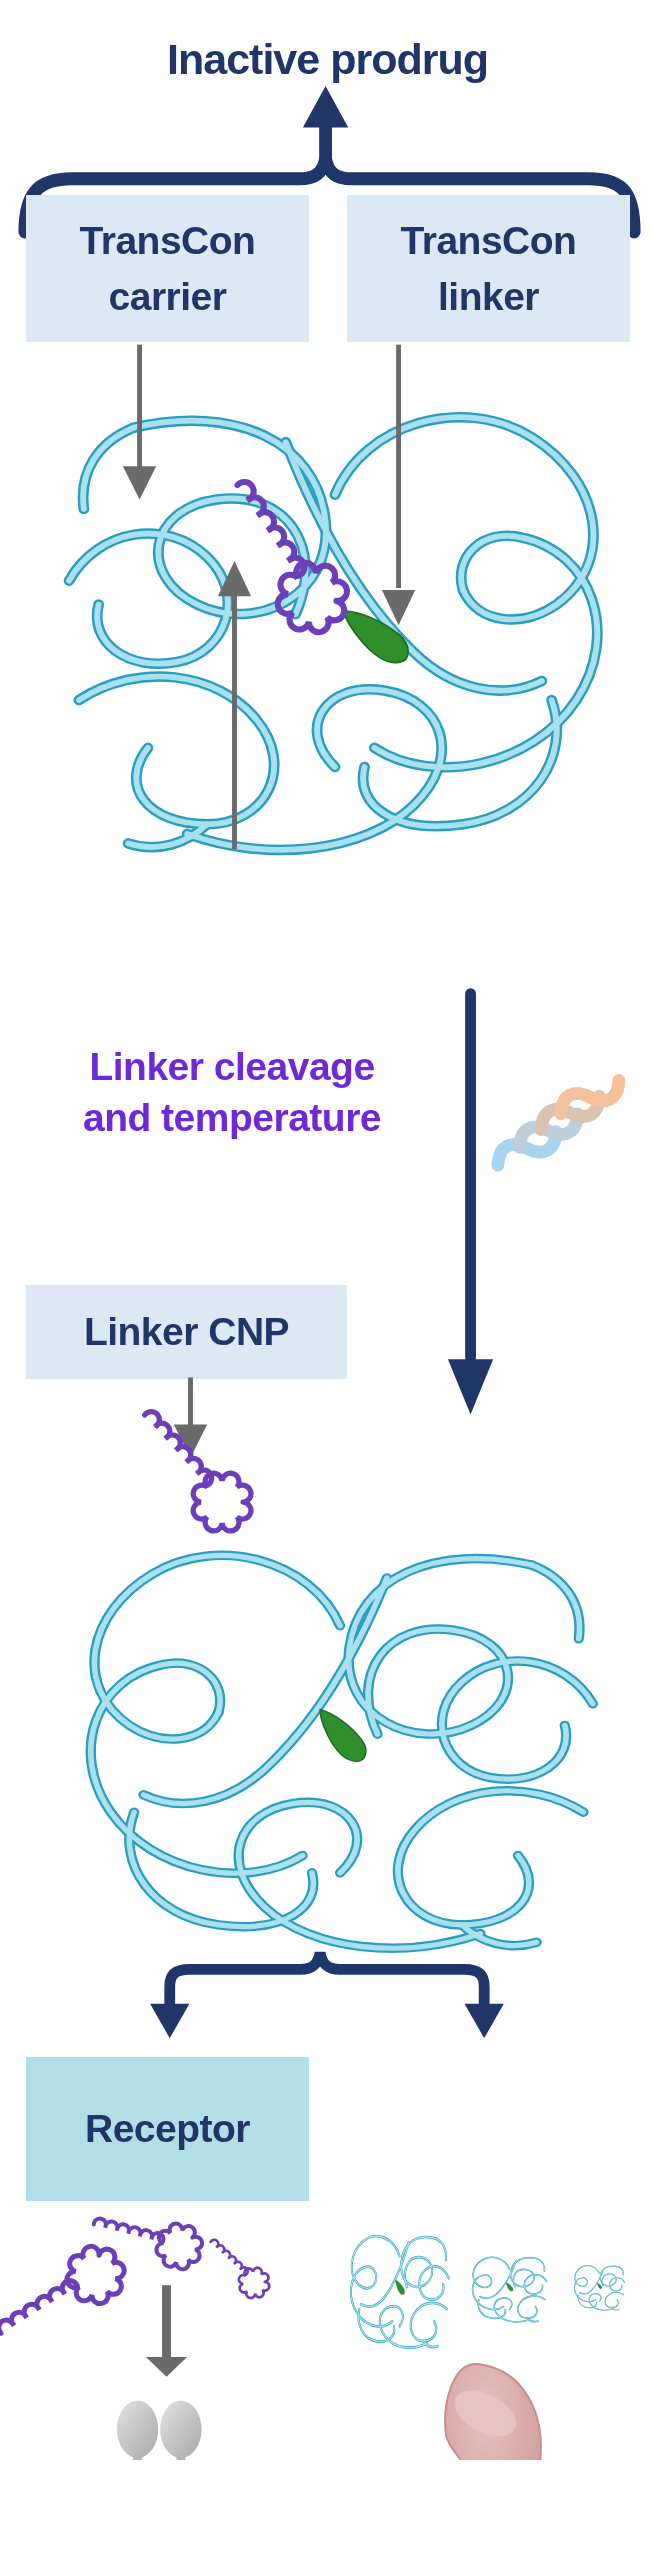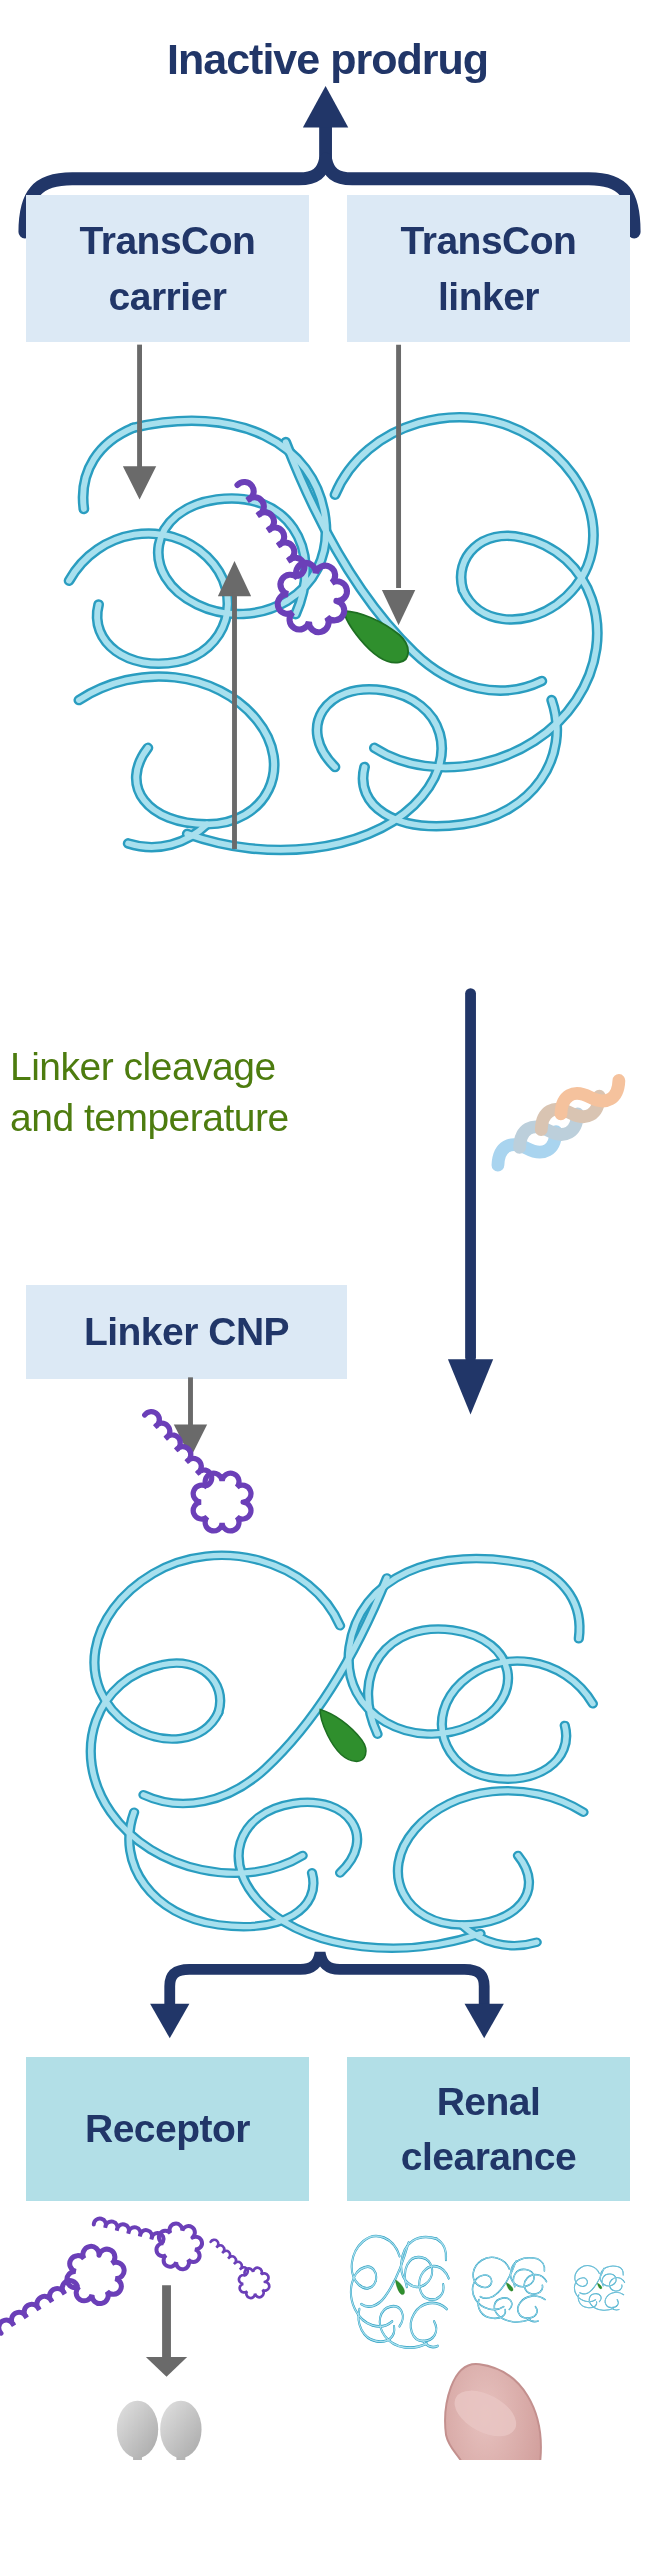--- a/index.html
+++ b/index.html
@@ -6,22 +6,22 @@
   #canvas{position:relative;width:655px;height:2460px;background:#ffffff;overflow:hidden;
           font-family:"Liberation Sans",sans-serif;color:#213668;}
   .abs{position:absolute;}
   .title{left:0;top:35px;width:655px;text-align:center;font-size:43px;font-weight:800;
          letter-spacing:-1px;color:#213668;}
   .box{display:flex;flex-direction:column;justify-content:center;align-items:center;
        font-weight:800;text-align:center;letter-spacing:-0.5px;}
   .label-box{background:#dce9f5;}
   .outcome-box{background:#b2dfe7;}
   .box .ln{display:block;font-size:39px;line-height:1.42;color:#213668;}
-  .cleavage{left:10px;top:1041px;width:444px;text-align:left;font-weight:400;
-            font-size:39px;line-height:51px;letter-spacing:-0.5px;color:#4d7c0f;}
+  .cleavage{left:10px;top:1041px;width:444px;text-align:center;font-weight:700;
+            font-size:39px;line-height:51px;letter-spacing:-0.5px;color:#6d28d9;}
   svg{display:block;overflow:visible;}
   .rEdge{stroke:#2a9dc0;stroke-width:11;fill:none;stroke-linecap:round;}
   .rCore{stroke:#a8e0ee;stroke-width:6;fill:none;stroke-linecap:round;}
   .coilD{stroke:#6b3fb8;stroke-width:6.5;fill:none;stroke-linecap:round;}
   .linkerFill{fill:#2f8f2d;stroke:#1e6f22;stroke-width:1.5;}
   .gline{stroke:#6a6a6a;stroke-width:5;fill:none;}
   .gthick{stroke:#6a6a6a;stroke-width:9;fill:none;}
   .ghead{fill:#6a6a6a;}
   .nstroke{stroke:#213668;stroke-width:13;fill:none;stroke-linecap:round;stroke-linejoin:round;}
   .nline{stroke:#213668;stroke-width:11;fill:none;stroke-linecap:round;}
@@ -151,24 +151,20 @@
 
   <svg class="abs" style="left:128px;top:1937px" width="394" height="113" viewBox="0 0 400 115">
     <path class="nline" d="M42,70 L42,50 C42,38 48,33 62,33 L175,33 C187,33 193,28 195,16 C197,28 203,33 215,33 L342,33 C356,33 362,38 362,50 L362,70"></path>
     <polygon class="nhead" points="42,103 22,68 62,68"></polygon>
     <polygon class="nhead" points="362,103 342,68 382,68"></polygon>
   </svg>
 
   <div class="abs box outcome-box" style="left:26px;top:2057px;width:283px;height:144px">
     <span class="ln">Receptor</span>
   </div>
-  <div class="abs box outcome-box" style="left:347px;top:2057px;width:283px;height:144px">
-    <span class="ln">Renal</span>
-    <span class="ln">clearance</span>
-  </div>
 
   <svg class="abs" style="left:0;top:2198px" width="325" height="217" viewBox="0 0 330 220">
     <use href="#cnp" transform="translate(97,78) rotate(-80) scale(0.78)"></use>
     <use href="#cnp" transform="translate(182,49) rotate(-34) scale(0.62)"></use>
     <use href="#cnp" transform="translate(258,86) rotate(-5) scale(0.42)"></use>
   </svg>
 
   <svg class="abs" style="left:138px;top:2277px" width="59" height="104" viewBox="0 0 60 105">
     <line class="gthick" x1="29" y1="8" x2="29" y2="84"></line>
     <polygon class="ghead" points="29,101 8,81 50,81"></polygon>

